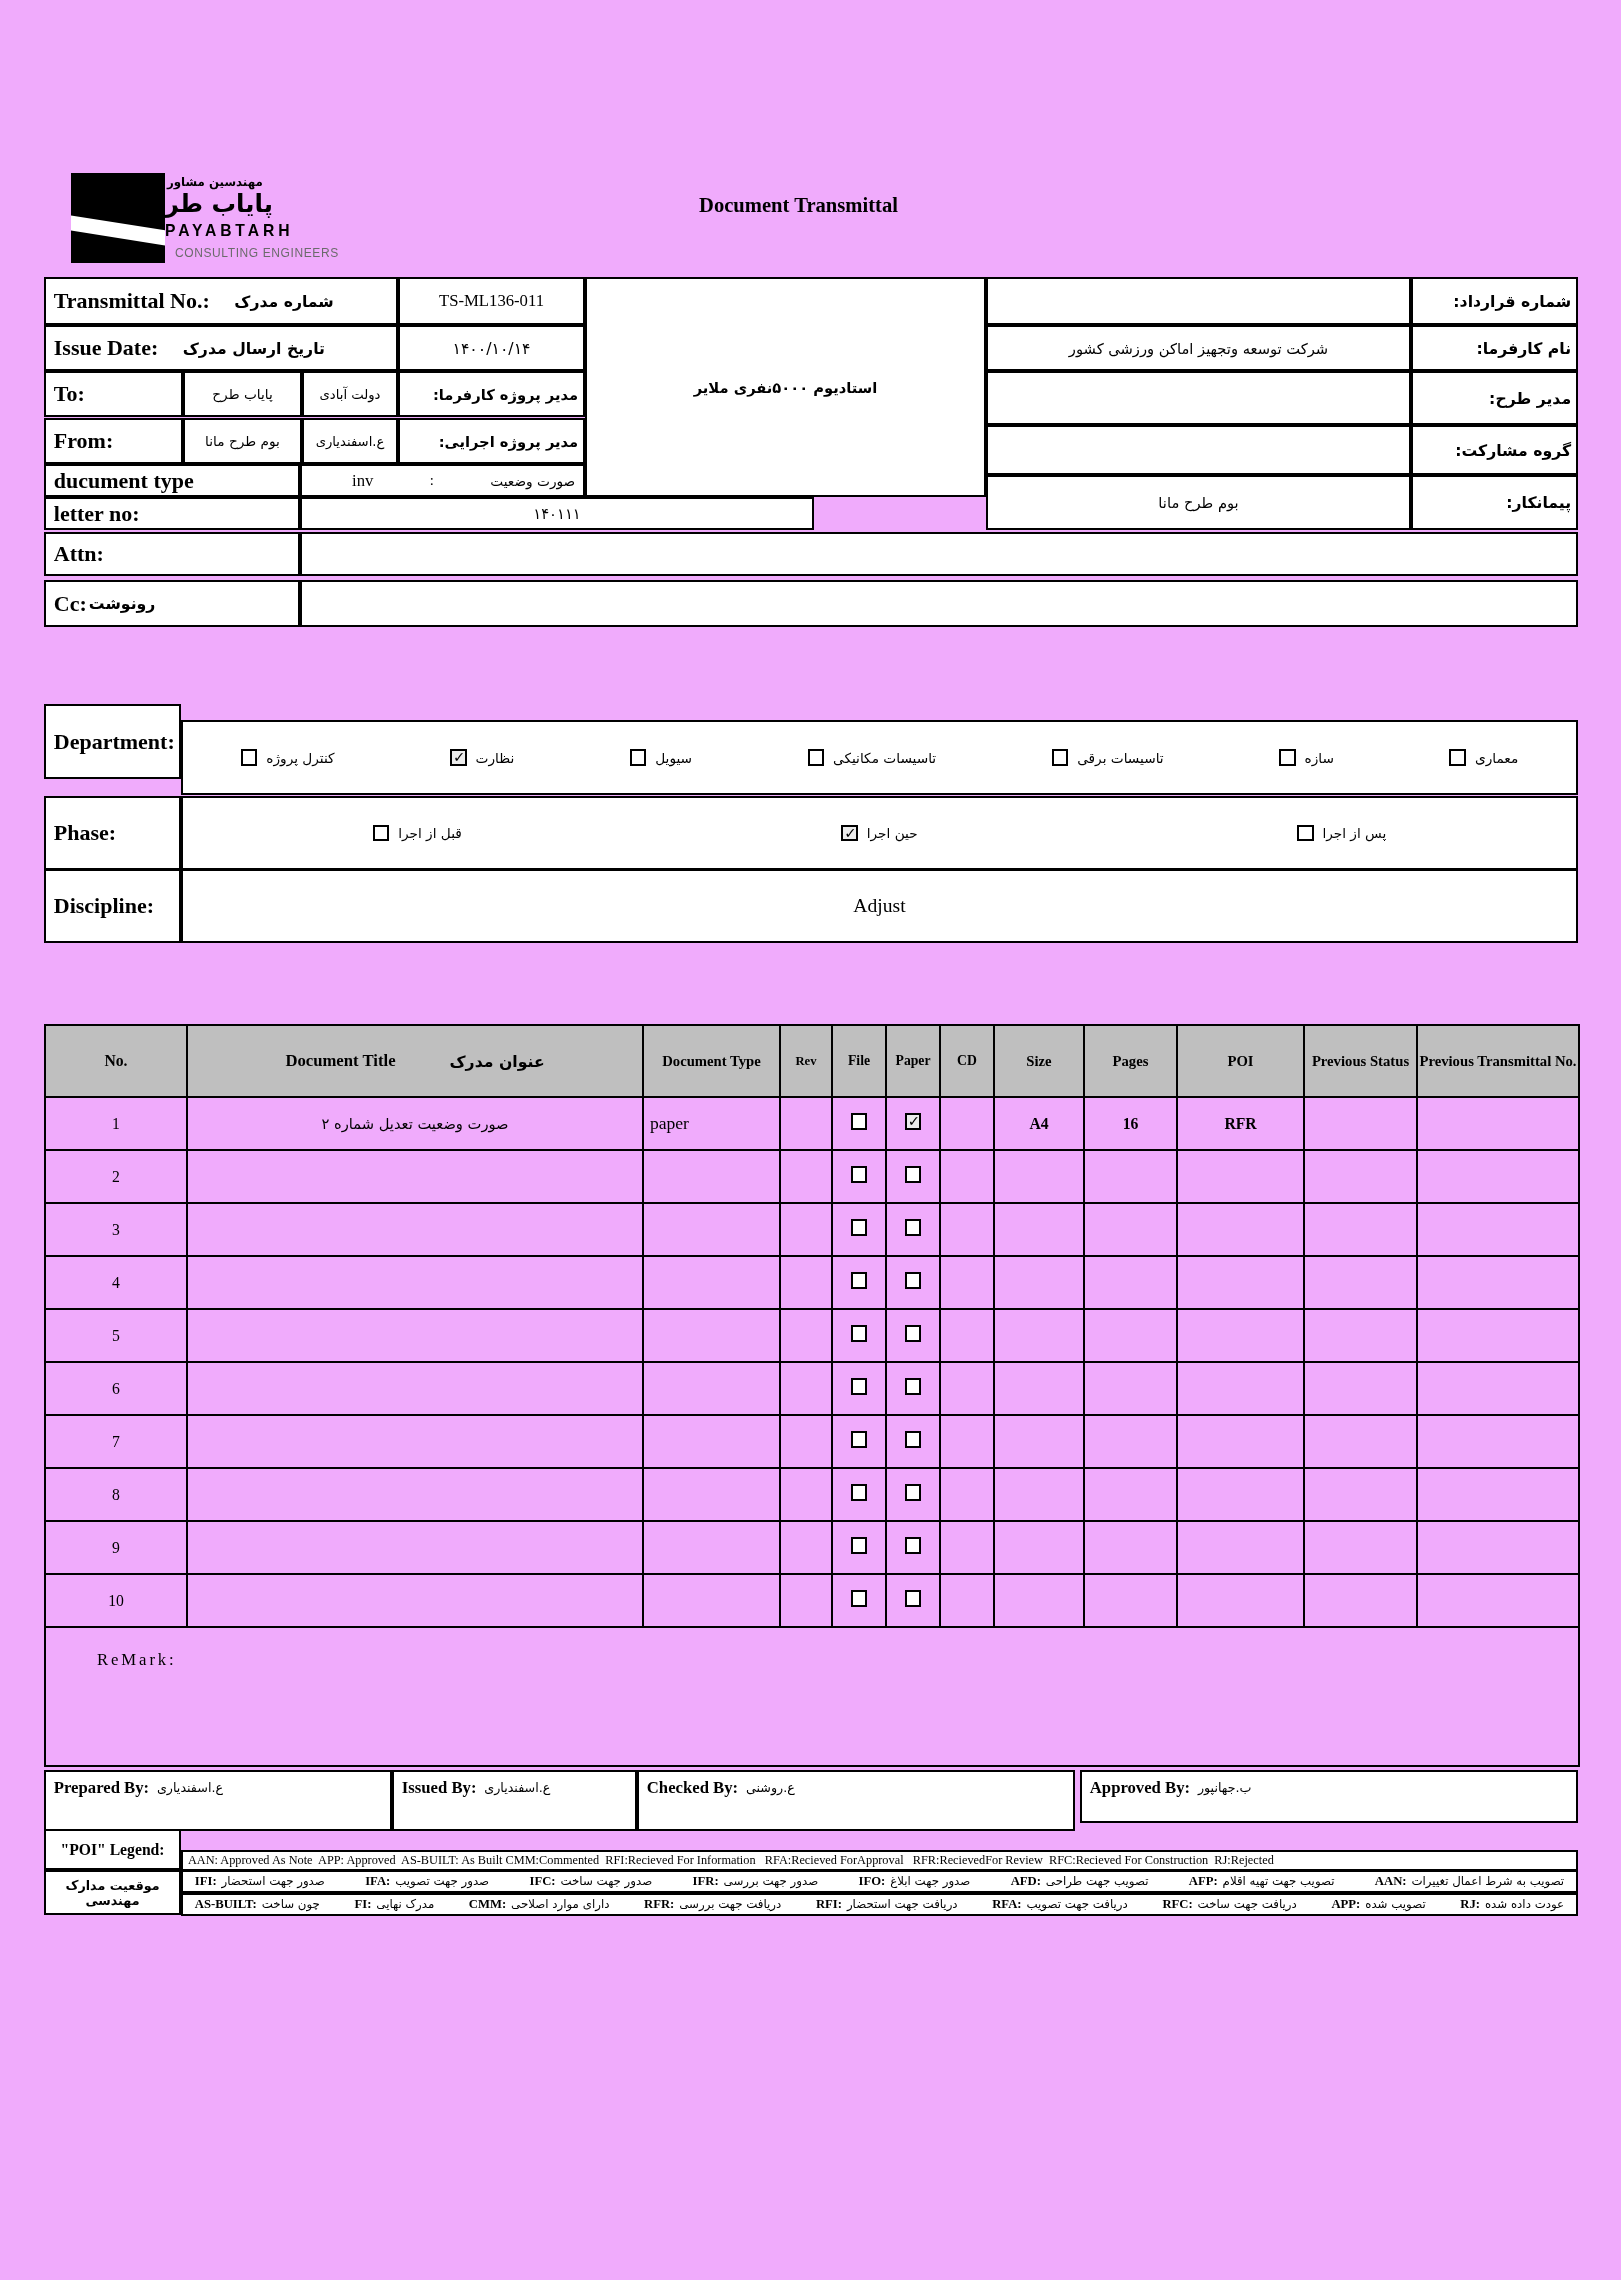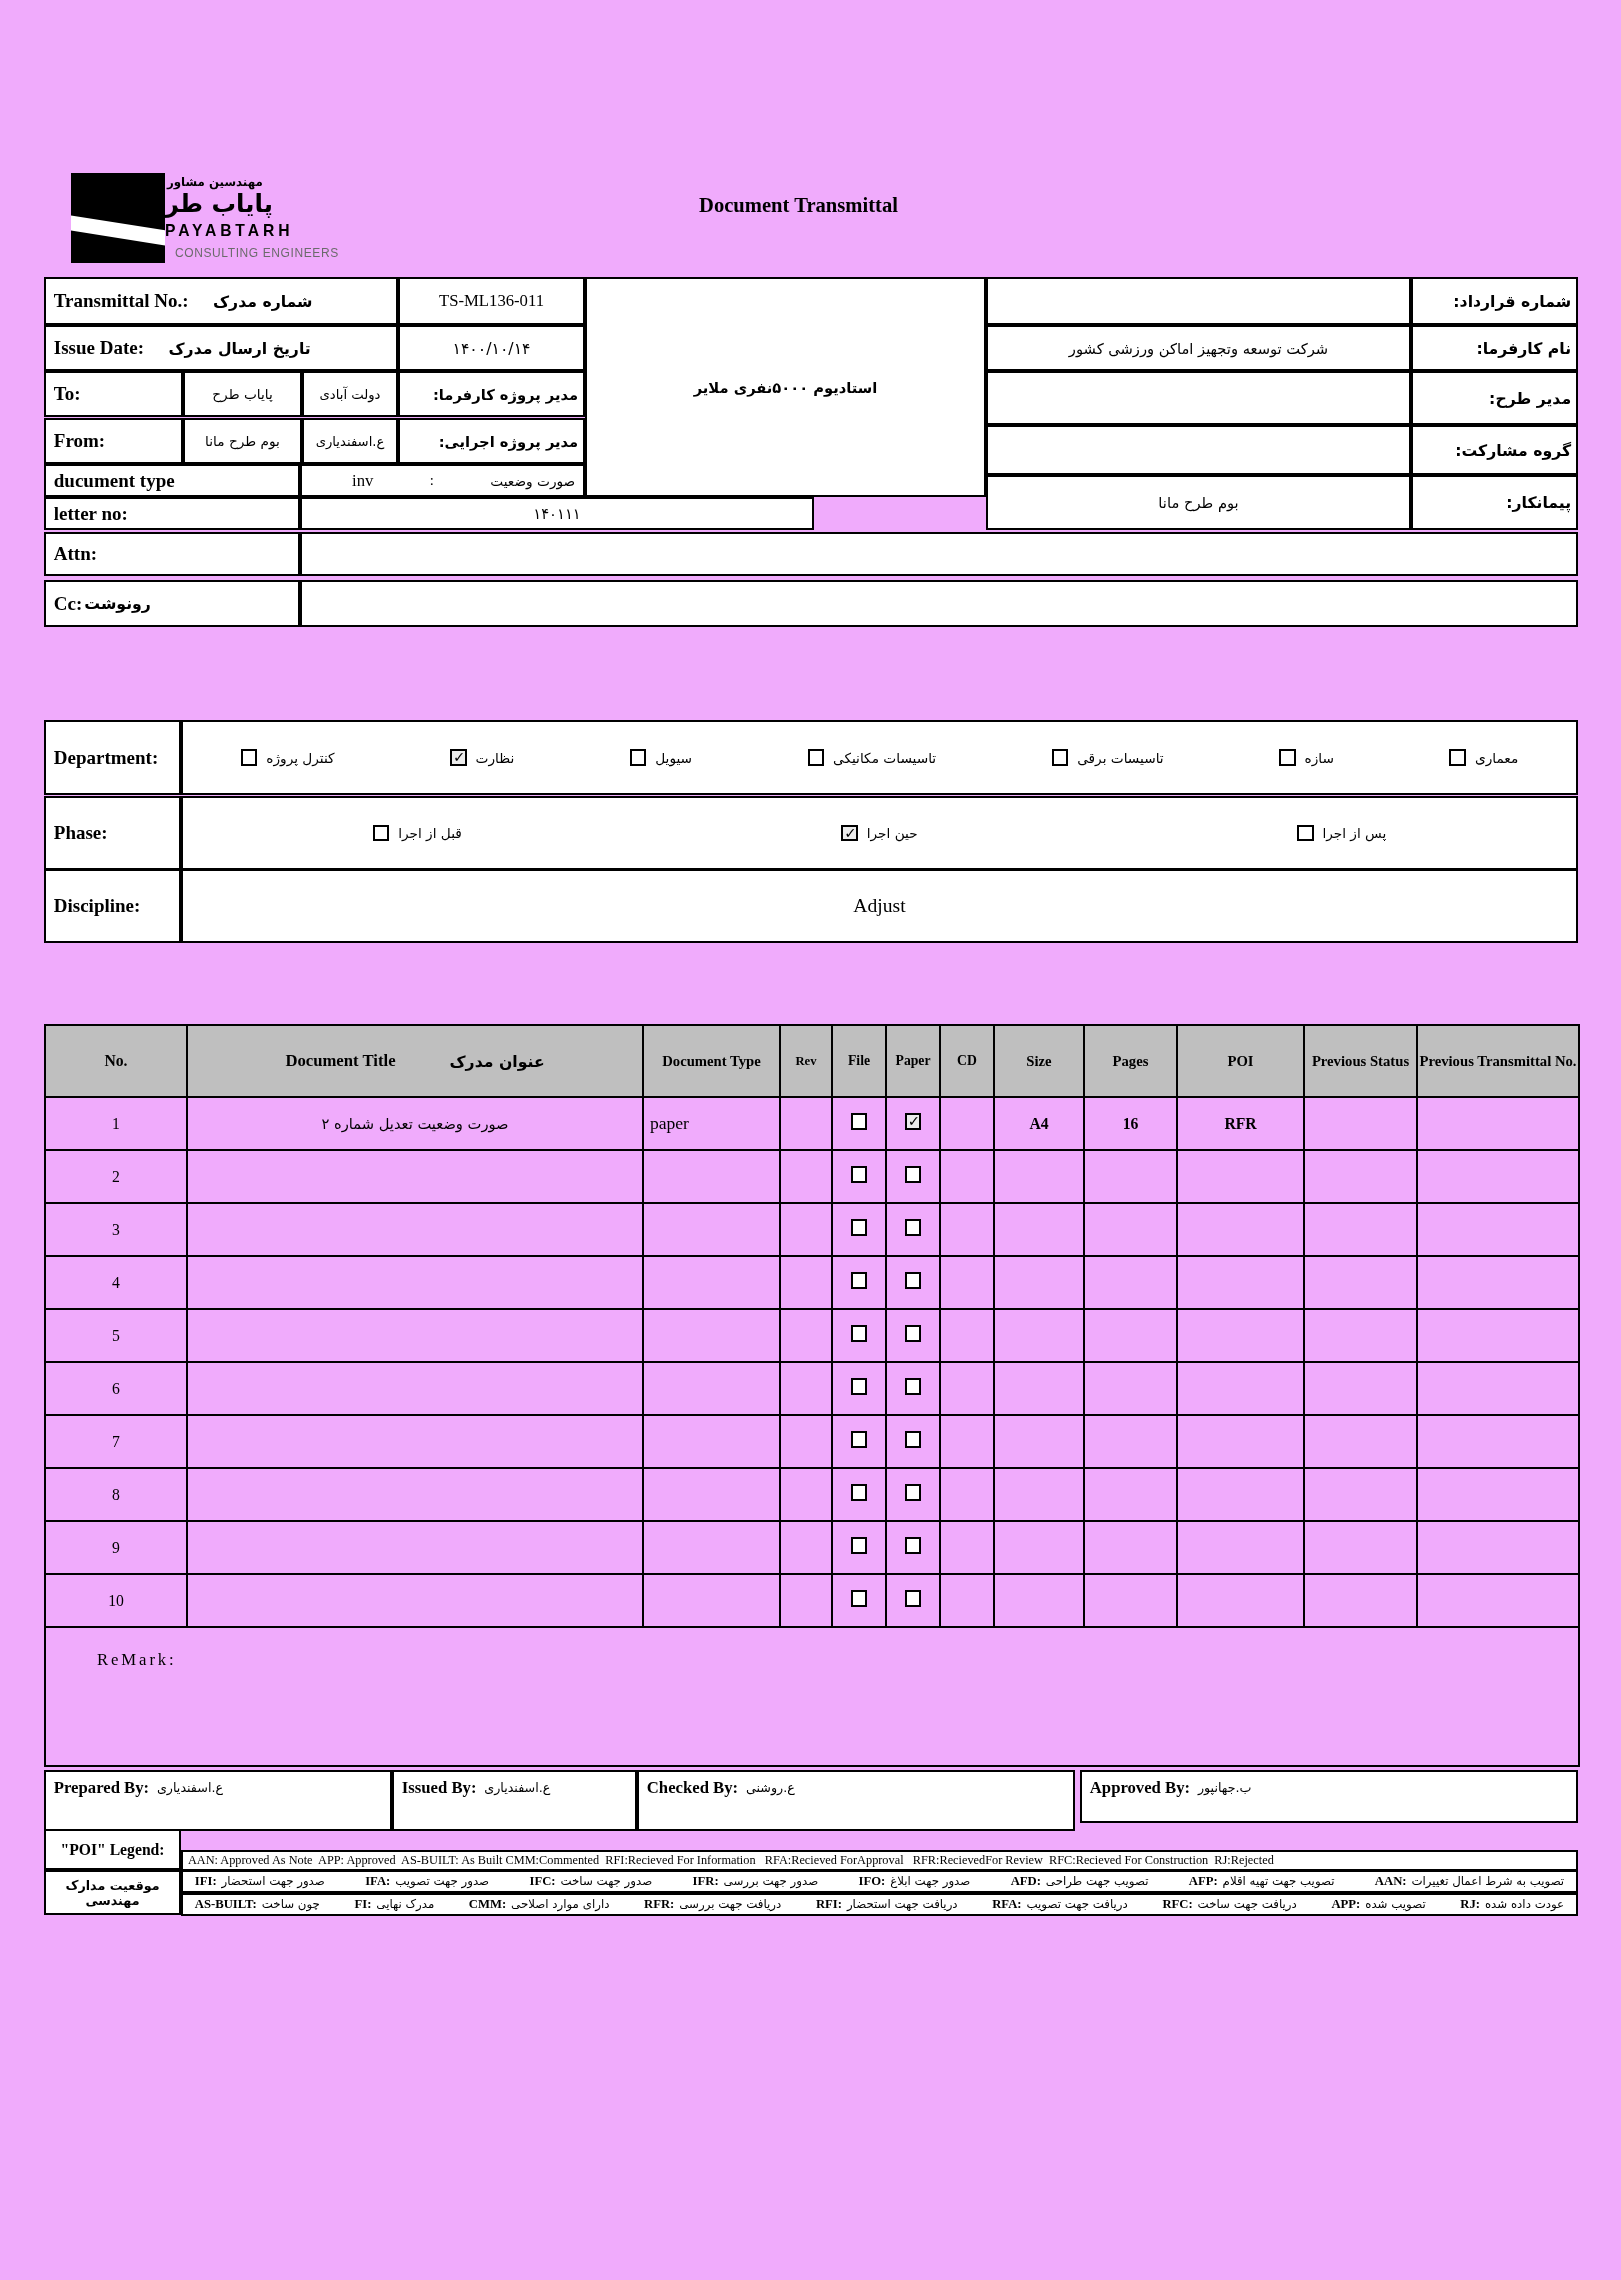--- a/index.html
+++ b/index.html
@@ -8,21 +8,21 @@
   .abs{position:absolute;box-sizing:border-box;}
   .cell{border:2px solid #000;display:flex;align-items:center;background:#fff;}
   .ser{font-family:"Liberation Serif","DejaVu Serif",serif;}
   .sans{font-family:"Liberation Sans","DejaVu Sans",sans-serif;}
   .fa{font-family:"DejaVu Sans","Liberation Sans",sans-serif;direction:rtl;unicode-bidi:isolate;}
   .b{font-weight:bold;}
   .ctr{justify-content:center;text-align:center;}
   .padl{padding-left:7.8px;}
   .rtl{direction:rtl;}
   .padr{padding-right:4.9px;}
-  .lbl-en{font-size:19px;font-weight:bold;}
+  .lbl-en{font-size:22px;font-weight:bold;}
   .lbl-fa{font-size:15.7px;font-weight:bold;}
   .val{font-size:13.7px;}
   
   .logo-box{left:71px;top:173px;width:94px;height:90px;background:#000;overflow:hidden;}
   .logo-stripe{position:absolute;left:-14.7px;top:51px;width:137px;height:14.7px;background:#fff;transform:rotate(9deg);}
   
   .cb{width:16.7px;height:16.7px;border:2px solid #000;display:inline-block;background:#fff;position:relative;flex:none;box-sizing:border-box;}
   .cb.checked{background:#ececec;}
   .cb.checked::after{content:"✓";position:absolute;left:1px;top:-2.9px;font-size:14.7px;font-weight:bold;
                      font-family:"DejaVu Sans",sans-serif;color:#000;}
@@ -121,21 +121,21 @@
 
   <div class="abs cell rtl padr fa b" style="left:1411px;top:371px;width:167px;height:54px;font-size:15.7px;">مدیر طرح:</div>
   <div class="abs cell" style="left:986px;top:371px;width:425px;height:54px;"></div>
 
   <div class="abs cell rtl padr fa b" style="left:1411px;top:425px;width:167px;height:50px;font-size:15.7px;">گروه مشارکت:</div>
   <div class="abs cell" style="left:986px;top:425px;width:425px;height:50px;"></div>
 
   <div class="abs cell rtl padr fa b" style="left:1411px;top:475px;width:167px;height:55px;font-size:15.7px;">پیمانکار:</div>
   <div class="abs cell ctr fa" style="left:986px;top:475px;width:425px;height:55px;font-size:14.7px;">بوم طرح مانا</div>
 
-  <div class="abs cell padl lbl-en" style="left:44px;top:720px;width:137px;height:75px;text-align:center;">Department:</div>
+  <div class="abs cell padl lbl-en" style="left:44px;top:704px;width:137px;height:75px;text-align:center;">Department:</div>
   <div class="abs cell opts" style="left:181px;top:720px;width:1397px;height:75px;">
 
       <span class="opt">
         <span class="cb"></span>
         <span class="olab fa">معماری</span>
       </span>
 
       <span class="opt">
         <span class="cb"></span>
         <span class="olab fa">سازه</span>

